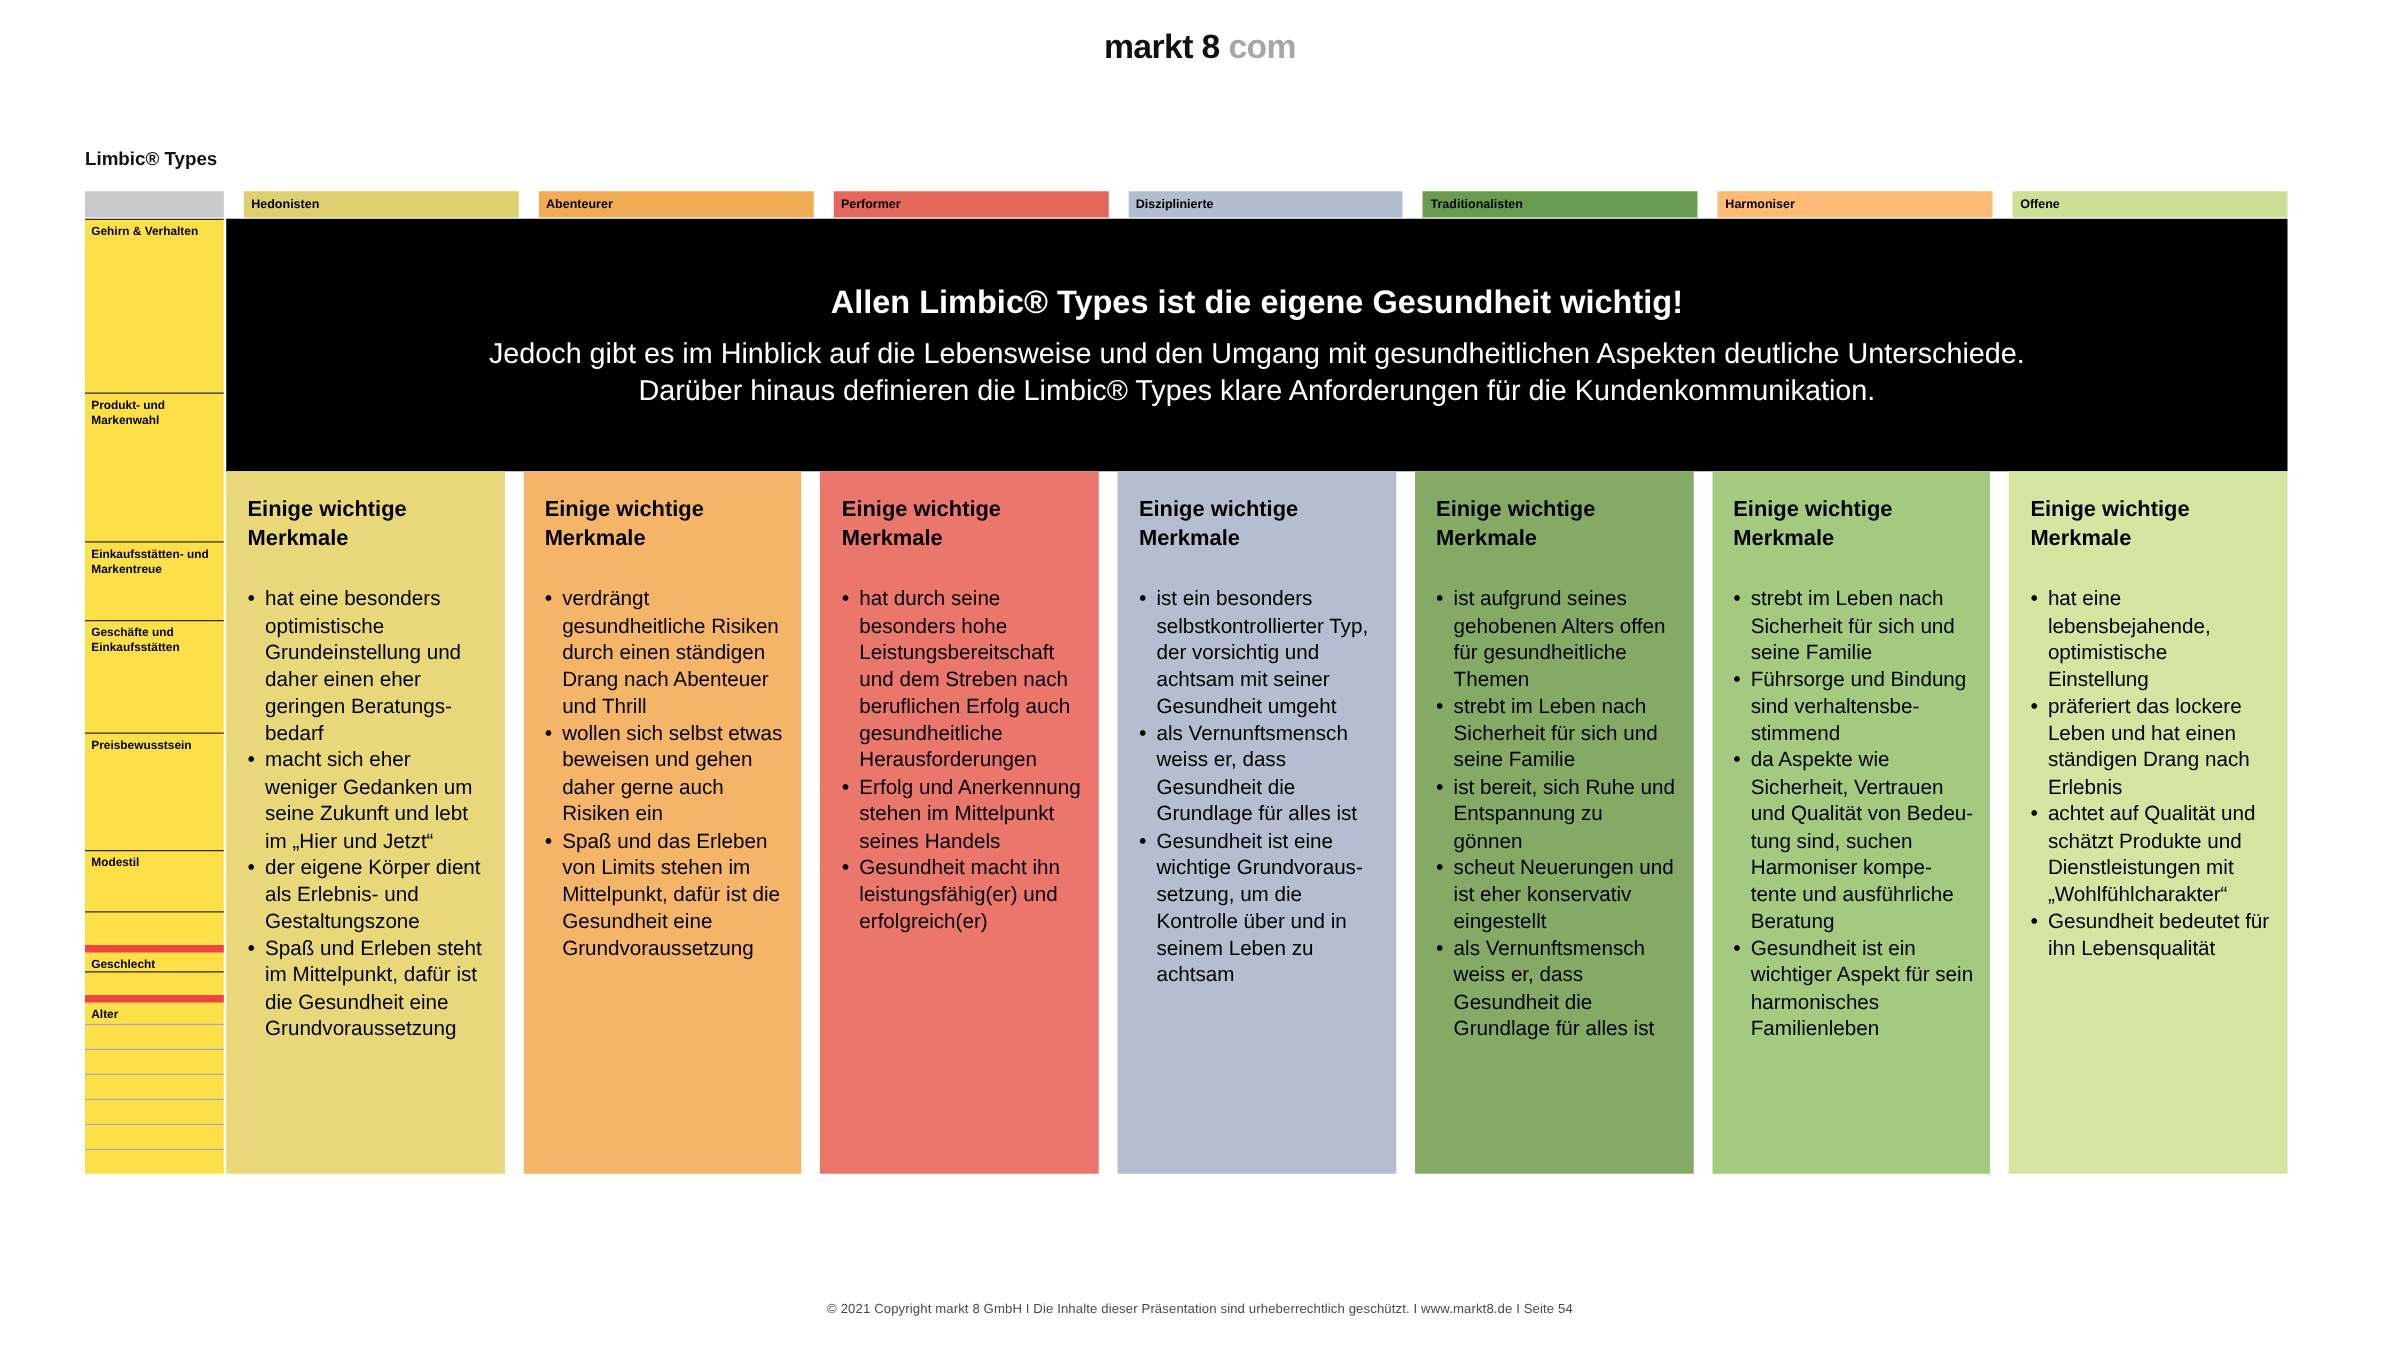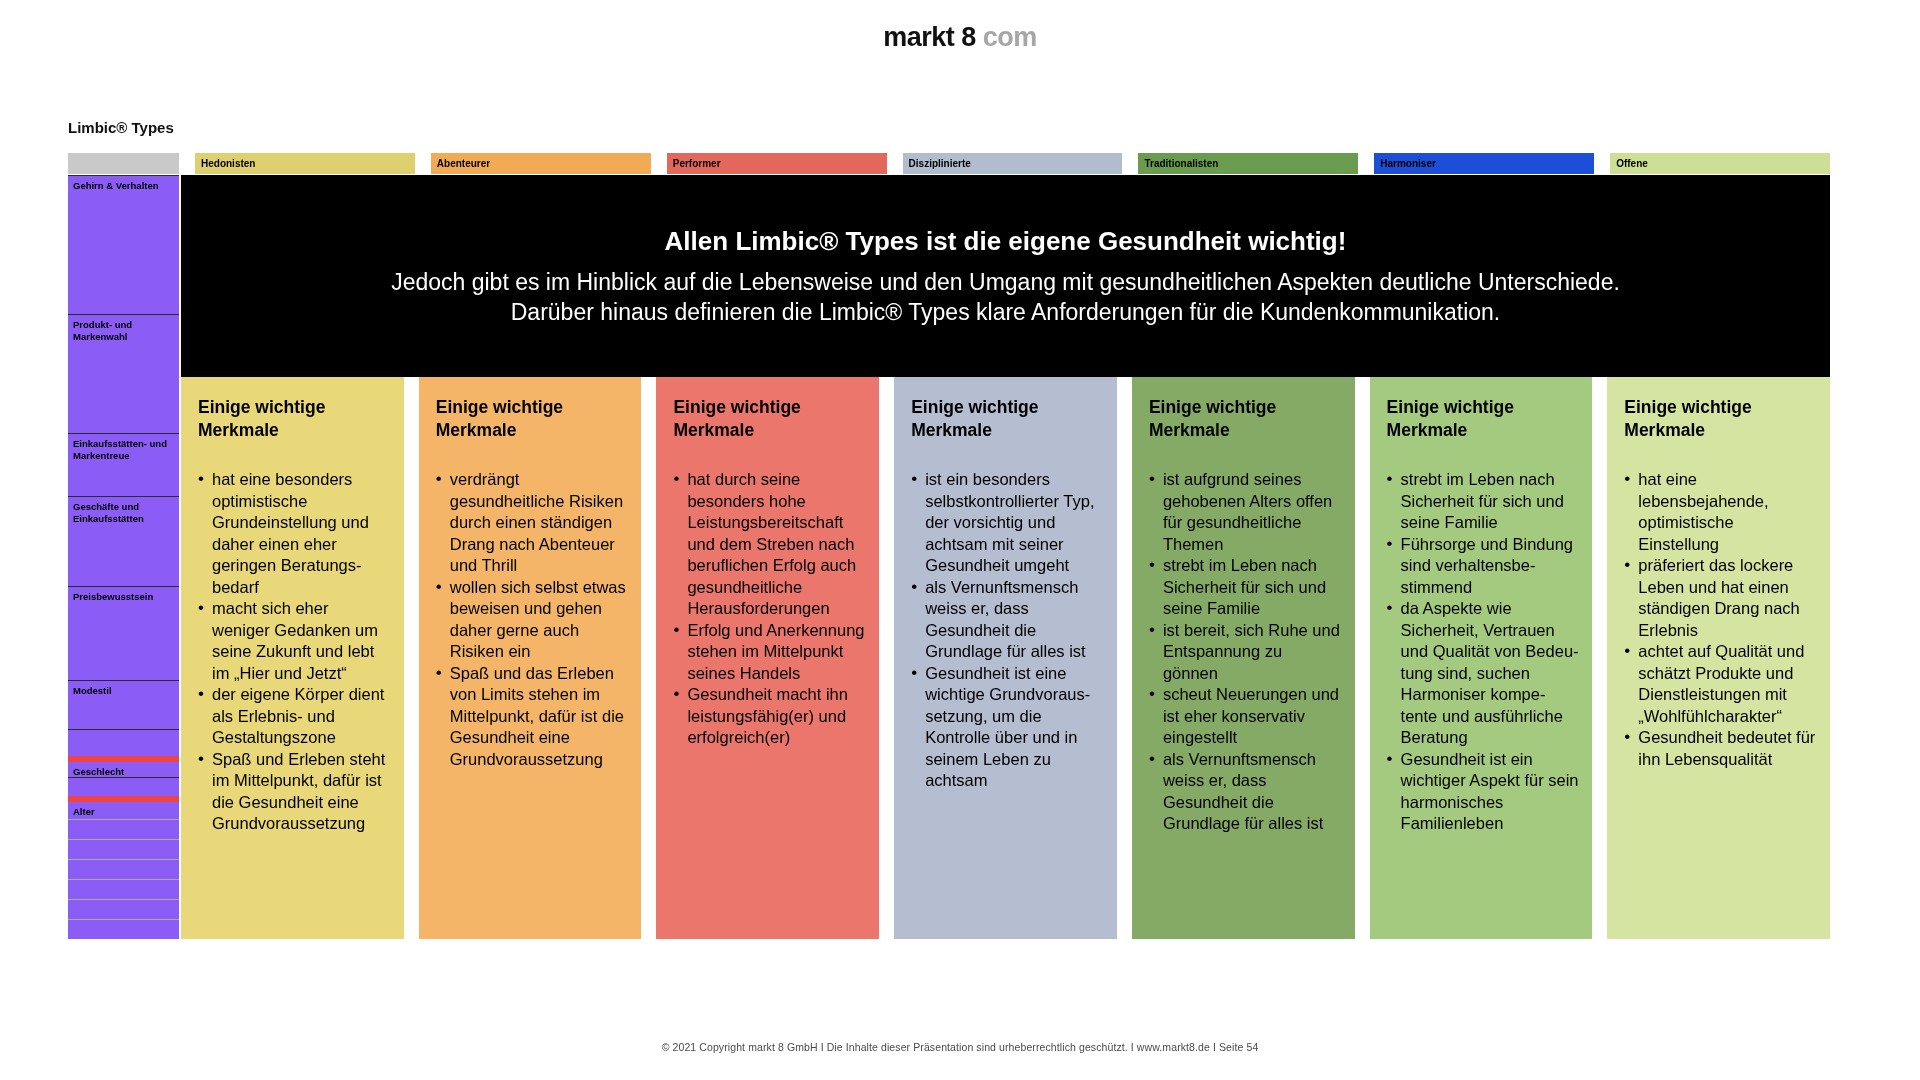--- a/index.html
+++ b/index.html
@@ -16,21 +16,21 @@
   .page-title{position:absolute;left:68px;top:119px;font-size:15px;font-weight:bold;}
   
   .table{position:absolute;left:68px;top:153px;width:1762px;}
   .head-row{display:flex;gap:16px;height:21px;}
   .corner{width:111px;background:#c9c9c9;flex:none;}
   .head-cell{flex:1;font-size:10px;font-weight:bold;padding:5px 0 0 6px;
     box-sizing:border-box;line-height:12px;color:#000;}
   .body{display:flex;gap:2px;height:764px;margin-top:1px;}
   
   .sidebar{width:111px;flex:none;display:flex;flex-direction:column;}
-  .side-row{background:#8b5cf6;border-top:1px solid #2b2b2b;box-sizing:border-box;
+  .side-row{background:#fde047;border-top:1px solid #2b2b2b;box-sizing:border-box;
     font-size:9.5px;font-weight:bold;line-height:11.5px;padding:4px 4px 0 5px;color:#000;}
   .side-row.thick{border-top:6px solid #ef4444;}
   .side-row.minor{border-top:1px solid #a9a9a9;}
   
   .main{flex:1;display:flex;flex-direction:column;}
   .banner{height:202px;background:#000;color:#fff;display:flex;flex-direction:column;
     justify-content:center;align-items:center;text-align:center;flex:none;}
   .banner .headline{font-size:26px;font-weight:bold;margin:0 0 9px 0;}
   .banner .line{font-size:23px;font-weight:normal;margin:3px 0 0 0;}
   .cols{flex:1;display:flex;gap:15px;}
@@ -56,21 +56,21 @@
 
 <div class="table">
   <div class="head-row">
     <div class="corner"></div>
 
   <div class="head-cell" style="background: rgb(222, 208, 110);">Hedonisten</div>
       <div class="head-cell" style="background: rgb(241, 171, 85);">Abenteurer</div>
       <div class="head-cell" style="background: rgb(228, 103, 92);">Performer</div>
       <div class="head-cell" style="background: rgb(178, 188, 207);">Disziplinierte</div>
       <div class="head-cell" style="background: rgb(105, 156, 78);">Traditionalisten</div>
-      <div class="head-cell" style="background: #1d4ed8;">Harmoniser</div>
+      <div class="head-cell" style="background: #fdba74;">Harmoniser</div>
       <div class="head-cell" style="background: rgb(205, 223, 149);">Offene</div>
     </div>
   <div class="body">
     <div class="sidebar">
 
     <div class="side-row" style="height: 139px;">Gehirn &amp; Verhalten</div>
         <div class="side-row" style="height: 119px;">Produkt- und Markenwahl</div>
         <div class="side-row" style="height: 63px;">Einkaufsstätten- und Markentreue</div>
         <div class="side-row" style="height: 90px;">Geschäfte und Einkaufsstätten</div>
         <div class="side-row" style="height: 94px;">Preisbewusstsein</div>

